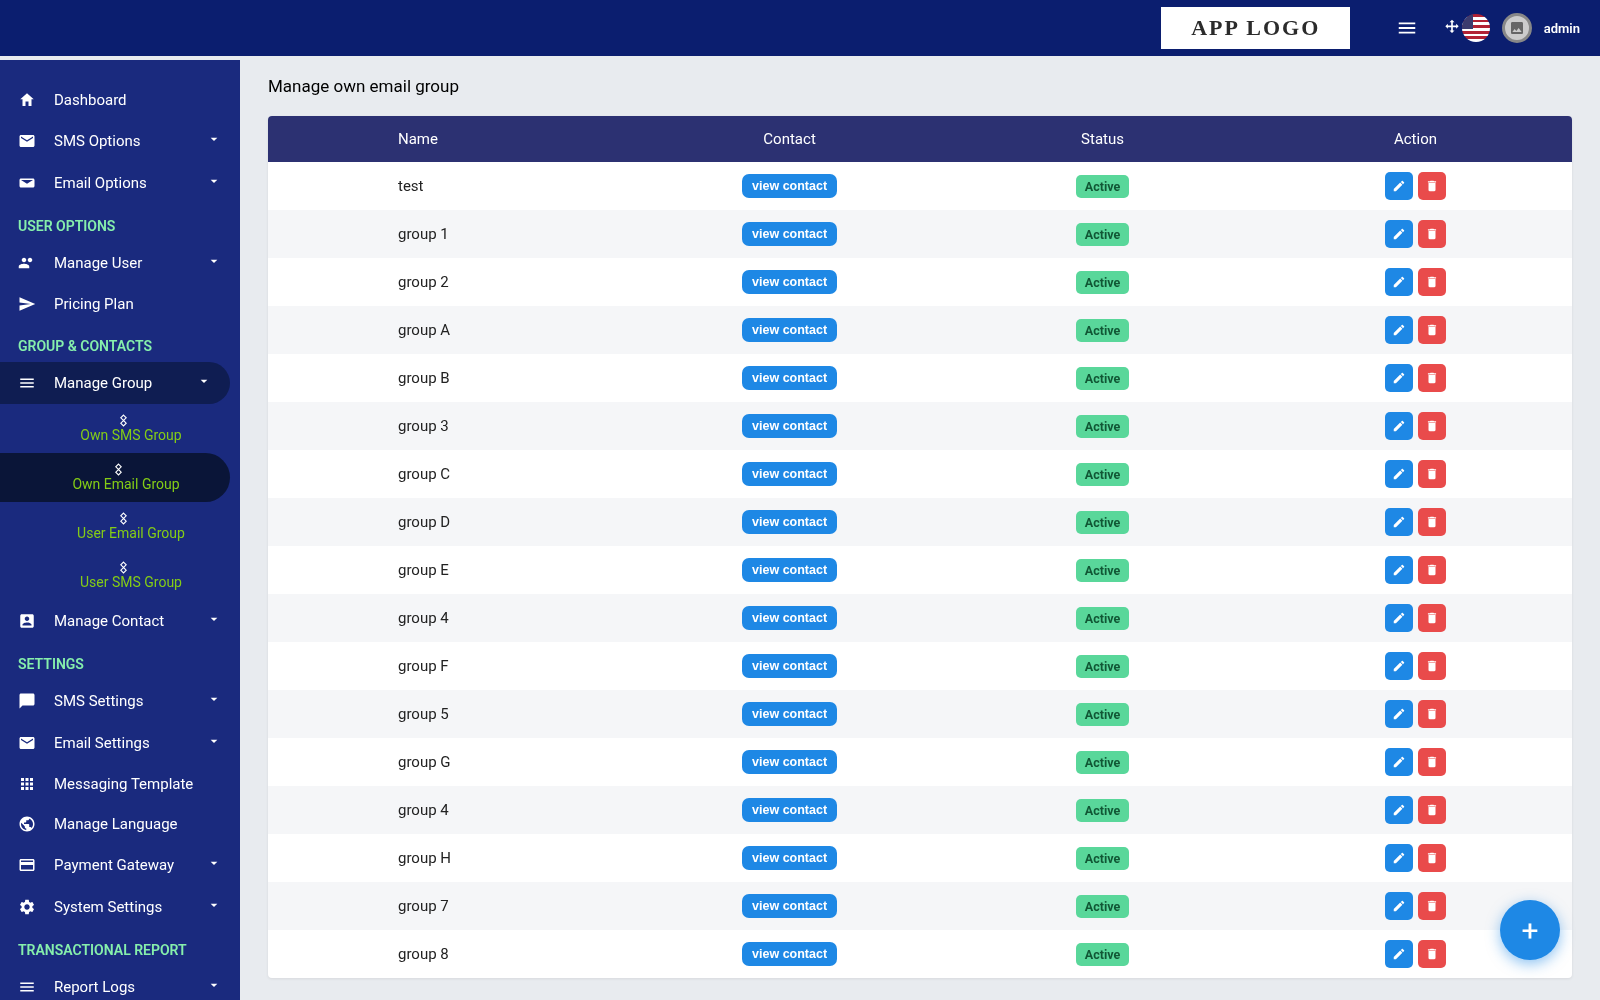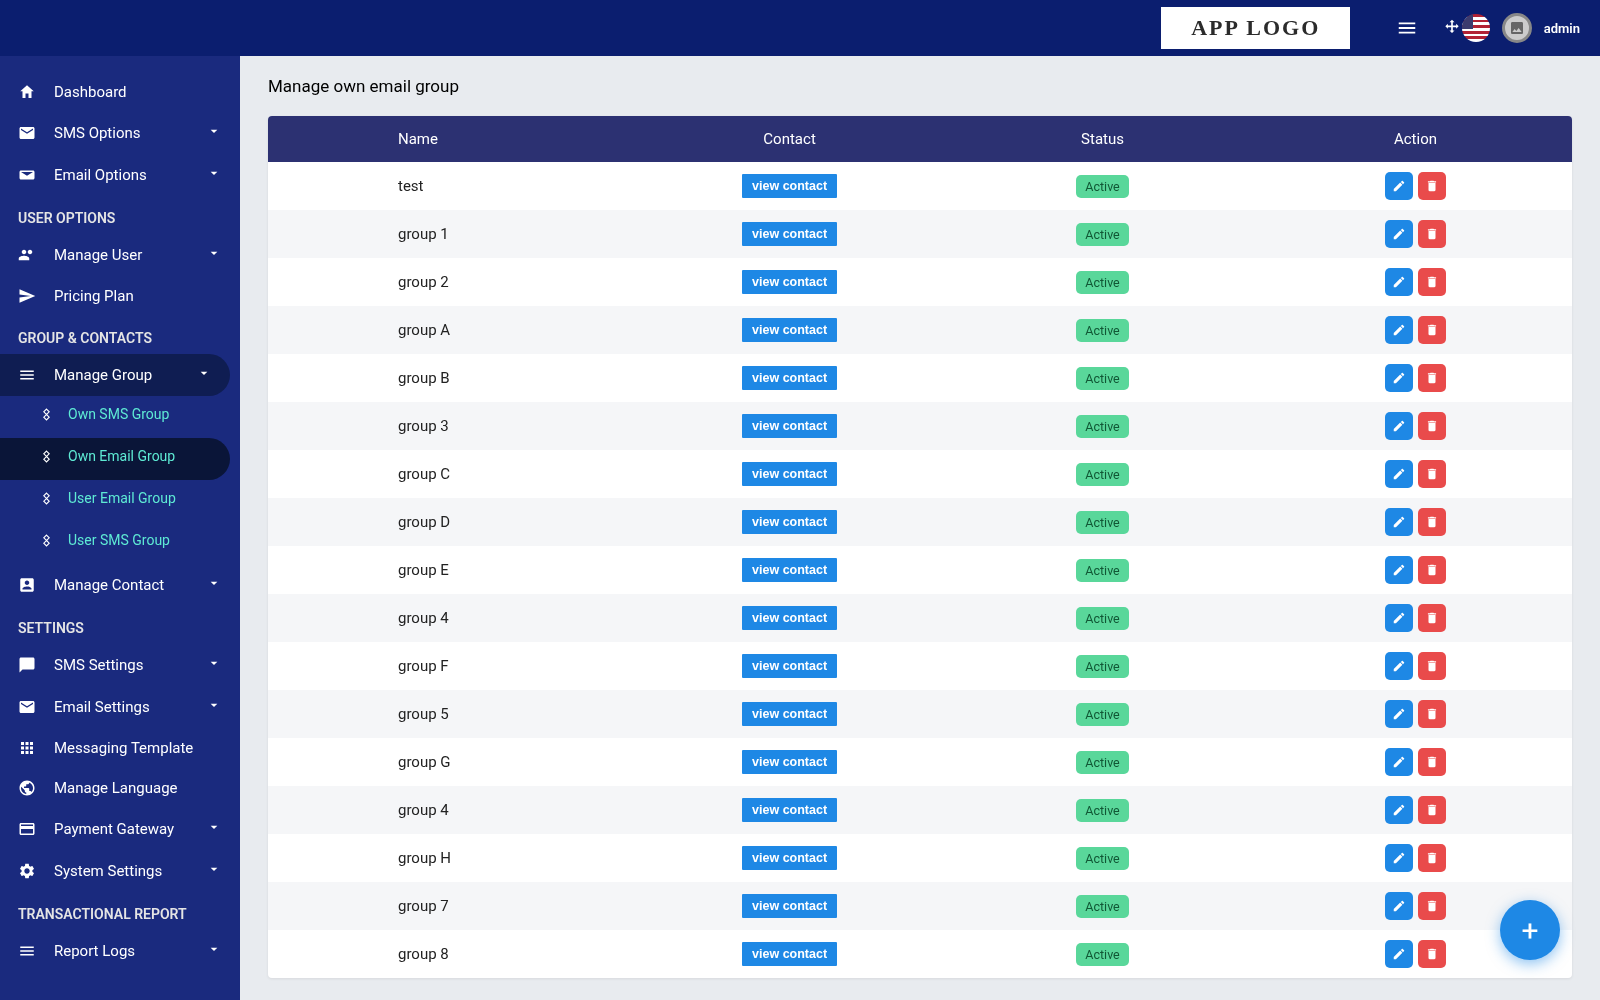--- a/index.html
+++ b/index.html
@@ -12,47 +12,47 @@
 .topbar-left { display: flex; align-items: center; gap: 24px; padding-left: 20px; }
 .topbar-icon { color: #fff; cursor: pointer; display: flex; align-items: center; }
 .topbar-right { display: flex; align-items: center; gap: 12px; }
 .flag { width: 28px; height: 28px; border-radius: 50%; background: linear-gradient(to bottom, #b22234 0%, #b22234 10%, #fff 10%, #fff 20%, #b22234 20%, #b22234 30%, #fff 30%, #fff 40%, #b22234 40%, #b22234 50%, #fff 50%, #fff 60%, #b22234 60%, #b22234 70%, #fff 70%, #fff 80%, #b22234 80%, #b22234 90%, #fff 90%); position: relative; overflow: hidden; }
 .flag::before { content: ''; position: absolute; top: 0; left: 0; width: 40%; height: 55%; background: #3c3b6e; }
 .avatar { width: 30px; height: 30px; border-radius: 50%; background: #ccc; border: 3px solid #888; display: flex; align-items: center; justify-content: center; }
 .avatar svg { width: 16px; height: 16px; fill: #666; }
 .username { color: #fff; font-size: 13px; font-weight: 600; }
 
 
-.sidebar { position: fixed; top: 52px; left: 0; bottom: 0; width: 240px; background: #1a2a7e; overflow-y: auto; padding-top: 20px; }
+.sidebar { position: fixed; top: 60px; left: 0; bottom: 0; width: 240px; background: #1a2a7e; overflow-y: auto; padding-top: 20px; }
 .sidebar::-webkit-scrollbar { width: 6px; }
 .sidebar::-webkit-scrollbar-thumb { background: #4a5aa0; border-radius: 3px; }
 .nav-item { display: flex; align-items: center; padding: 11px 18px; color: #fff; font-size: 15px; cursor: pointer; position: relative; }
 .nav-item .icon { width: 24px; display: flex; align-items: center; justify-content: flex-start; margin-right: 12px; }
 .nav-item .icon svg { width: 18px; height: 18px; fill: #fff; }
 .nav-item .chevron { margin-left: auto; }
 .nav-item .chevron svg { width: 16px; height: 16px; fill: #fff; }
 .nav-item.active-parent { background: #0f1d52; border-radius: 0 30px 30px 0; margin-right: 10px; }
-.nav-section { color: #e5e5e5; font-size: 14px; font-weight: 600; padding: 14px 18px 8px; }
-.nav-sub { display: flex; align-items: center; padding: 10px 18px 16px 40px; color: #5eead4; font-size: 14px; cursor: pointer; }
+.nav-section { color: #86efac; font-size: 14px; font-weight: 600; padding: 14px 18px 8px; }
+.nav-sub { display: flex; align-items: center; padding: 10px 18px 10px 40px; color: #84cc16; font-size: 14px; cursor: pointer; flex-direction: column; }
 .nav-sub .sub-icon { width: 18px; margin-right: 10px; display: flex; align-items: center; }
 .nav-sub .sub-icon svg { width: 13px; height: 13px; fill: #fff; }
 .nav-sub.active { background: #0a1538; border-radius: 0 30px 30px 0; margin-right: 10px; }
 
 
 .main { margin-left: 240px; margin-top: 56px; padding: 20px 28px; height: calc(100vh - 56px); overflow-y: auto; }
 .page-title { font-size: 17px; color: #000000; margin-bottom: 20px; }
 .card { background: #fff; border-radius: 4px; overflow: hidden; box-shadow: 0 1px 3px rgba(0,0,0,0.08); }
 .table { width: 100%; border-collapse: collapse; }
 .table thead th { background: #2c3172; color: #fff; font-weight: 400; font-size: 15px; padding: 14px 12px; text-align: center; }
 .table thead th:first-child { text-align: left; padding-left: 130px; }
 .table tbody td { padding: 10px 12px; font-size: 15px; text-align: center; color: #222; }
 .table tbody td:first-child { text-align: left; padding-left: 130px; }
 .table tbody tr:nth-child(even) { background: #f5f6f8; }
-.btn-view { background: #1e88e5; color: #fff; border: none; border-radius: 1px; padding: 5px 10px; font-size: 12.5px; font-weight: 600; cursor: pointer; }
-.badge-active { background: #59d79a; color: #115735; border-radius: 5px; padding: 4px 9px; font-size: 12.5px; font-weight: 400; display: inline-block; }
+.btn-view { background: #1e88e5; color: #fff; border: none; border-radius: 7px; padding: 5px 10px; font-size: 12.5px; font-weight: 600; cursor: pointer; }
+.badge-active { background: #59d79a; color: #115735; border-radius: 5px; padding: 4px 9px; font-size: 12.5px; font-weight: 700; display: inline-block; }
 .action-btn { border: none; border-radius: 5px; width: 28px; height: 28px; cursor: pointer; display: inline-flex; align-items: center; justify-content: center; margin: 0 1px; }
 .action-btn svg { width: 14px; height: 14px; fill: #fff; }
 .btn-edit { background: #1e88e5; }
 .btn-delete { background: #e94b4b; }
 
 
 .fab { position: fixed; right: 40px; bottom: 40px; width: 60px; height: 60px; border-radius: 50%; background: #1e88e5; color: #fff; font-size: 30px; display: flex; align-items: center; justify-content: center; cursor: pointer; box-shadow: 0 4px 14px rgba(30,136,229,0.5); }
 </style>
 </head>
 <body>

